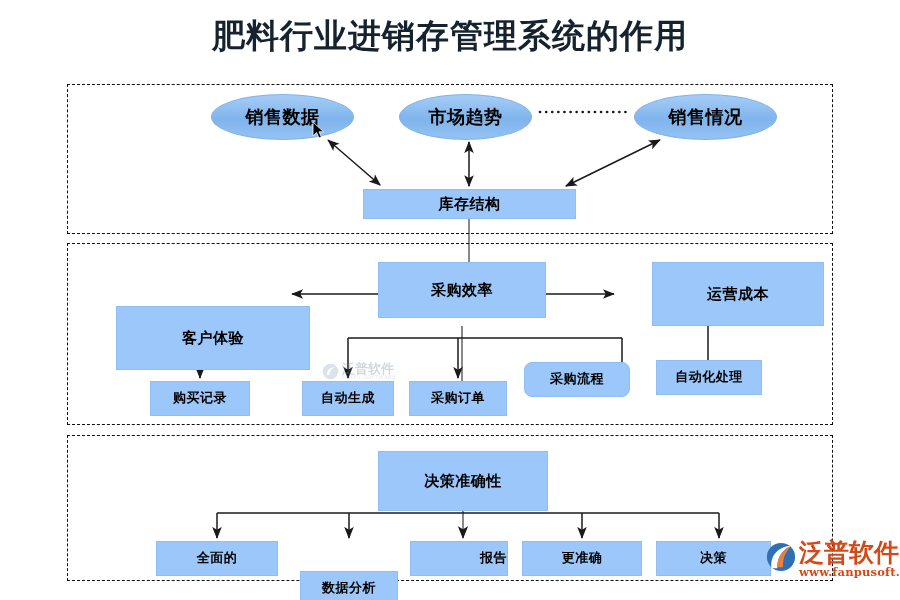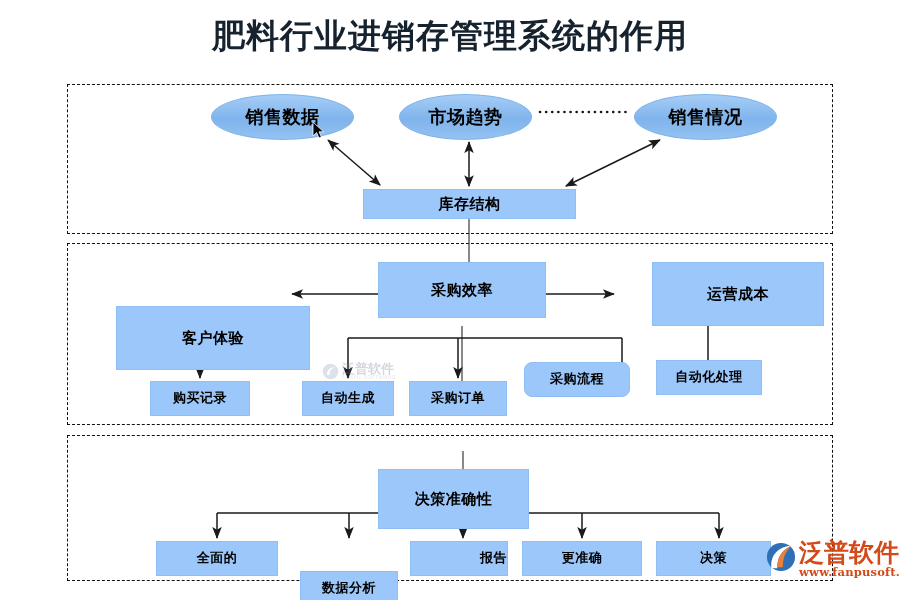--- a/index.html
+++ b/index.html
@@ -225,21 +225,21 @@
 <div class="node small" style="left:409px; top:381px; width:98px; height:35px;">
   <span>采购订单</span>
 </div>
 <div class="node small" style="left:524px; top:362px; width:106px; height:35px;border-radius:8px;">
   <span>采购流程</span>
 </div>
 <div class="node small" style="left:656px; top:360px; width:106px; height:35px;">
   <span>自动化处理</span>
 </div>
 
-<div class="node" style="left:378px; top:451px; width:151px; height:60px;margin-top:18px;">
+<div class="node" style="left:378px; top:451px; width:170px; height:60px;">
   <span>决策准确性</span>
 </div>
 
 <div class="node small" style="left:156px; top:541px; width:122px; height:35px;">
   <span>全面的</span>
 </div>
 <div class="node small" style="left:300px; top:541px; width:98px; height:34px;margin-top:30px;">
   <span>数据分析</span>
 </div>
 <div class="node small" style="left:410px; top:541px; width:98px; height:35px;justify-content:flex-end;">

